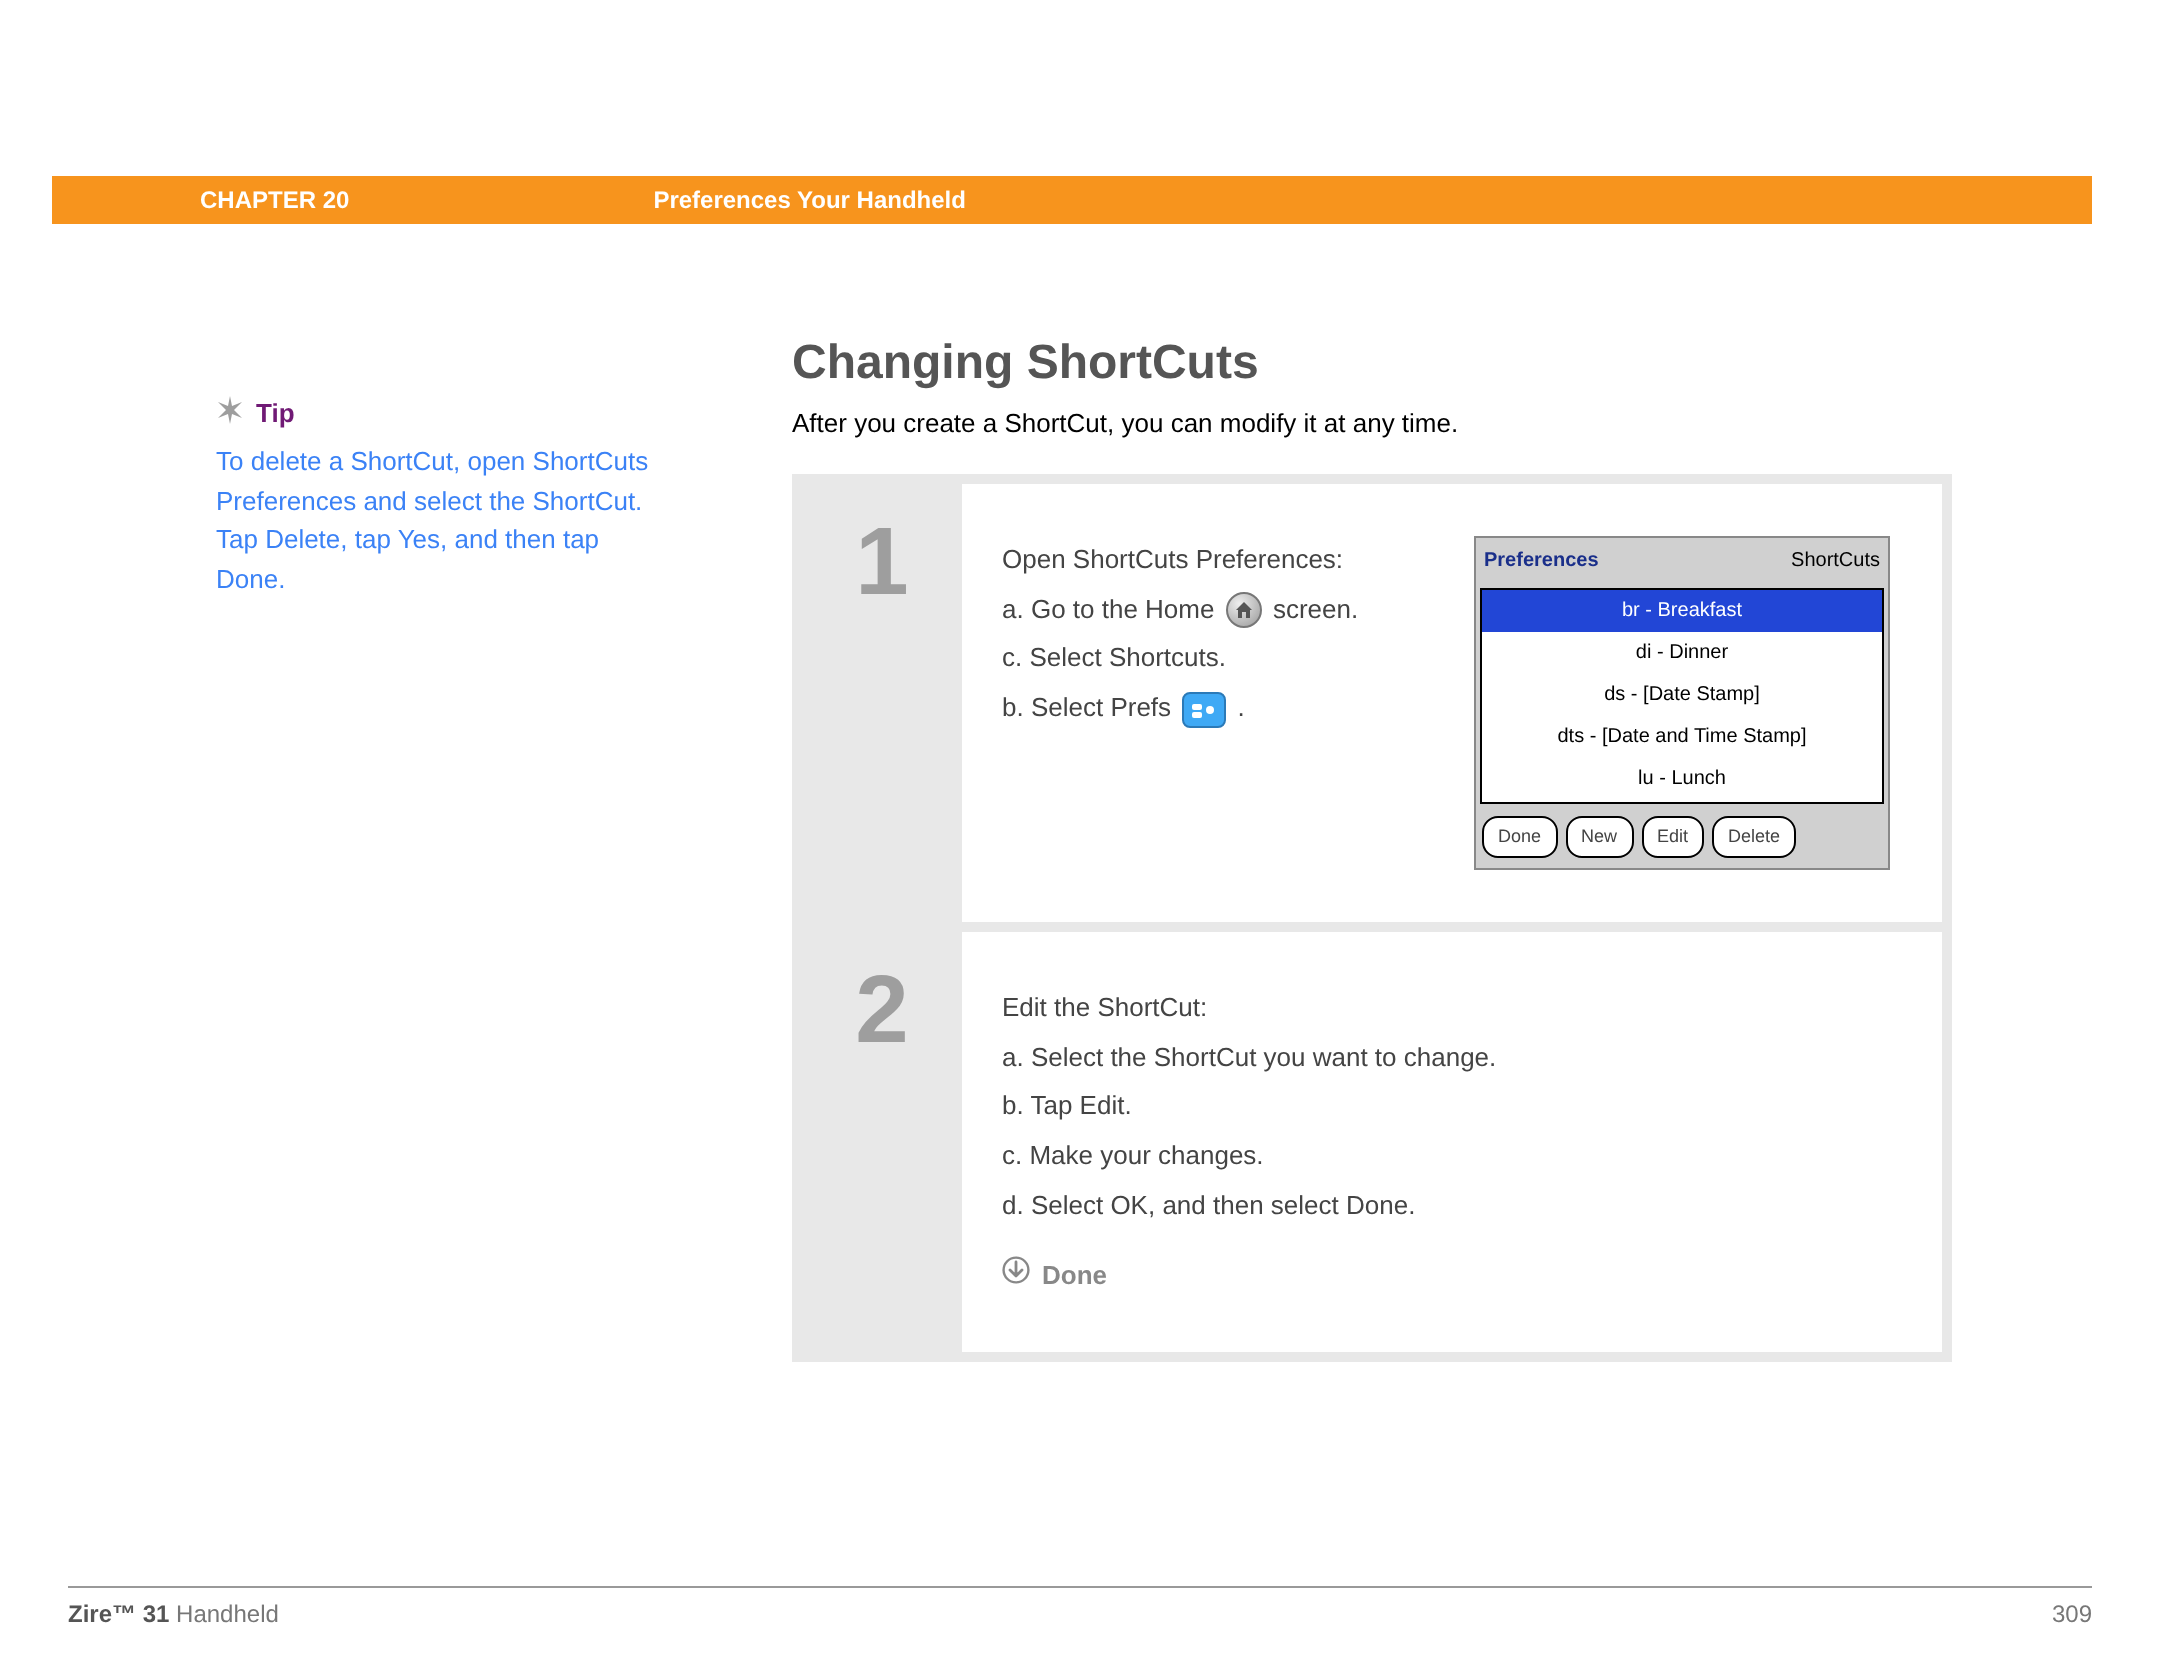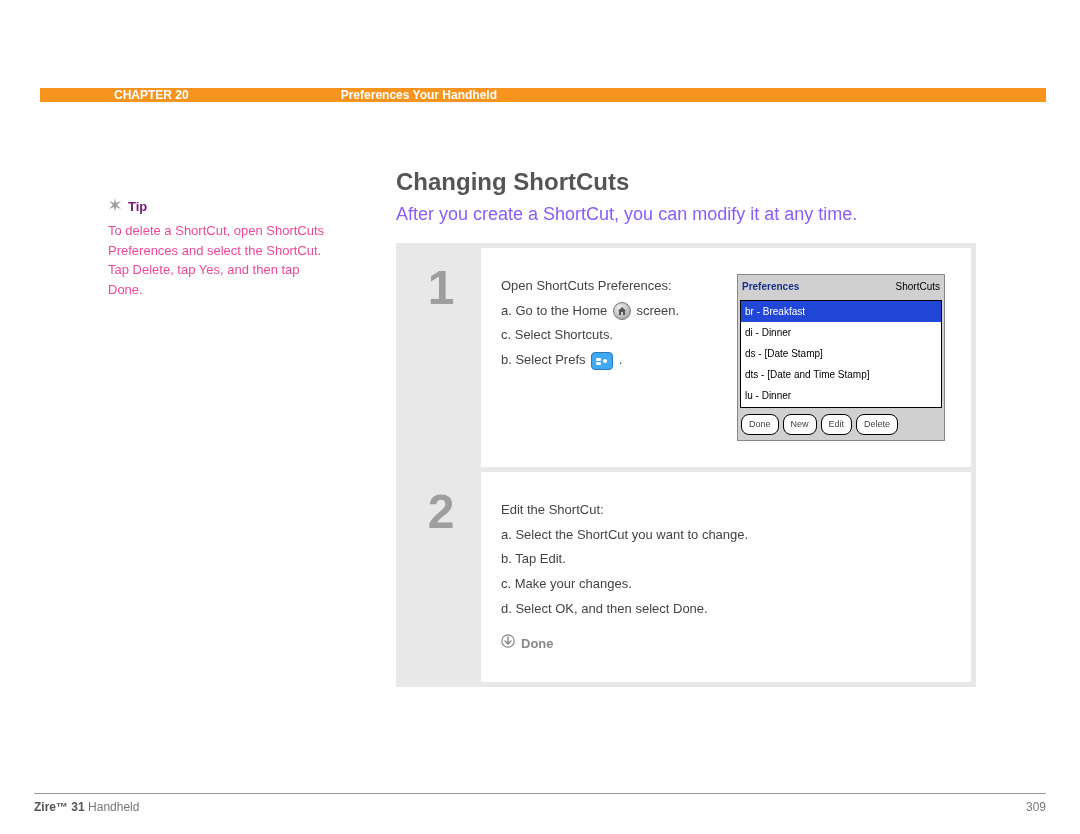--- a/index.html
+++ b/index.html
@@ -8,23 +8,23 @@
     background: #fff;
     width: 1080px;
     height: 834px;
     position: relative;
     color: #333;
     font-size: 13px;
   }
   .header-bar {
     position: absolute;
     top: 88px;
-    left: 40px;
+    left: 26px;
     right: 34px;
-    height: 14px;
+    height: 24px;
     background: #f7941d;
     display: flex;
     align-items: center;
     color: #fff;
     font-size: 12px;
     font-weight: bold;
   }
   .header-left { padding-left: 74px; }
   .header-center { padding-left: 152px; }
   .sidebar {
@@ -36,39 +36,39 @@
   .tip-heading {
     color: #701a75;
     font-weight: bold;
     font-size: 13px;
     display: flex;
     align-items: center;
     gap: 6px;
     margin-bottom: 6px;
   }
   .tip-body {
-    color: #ec4899;
+    color: #3b82f6;
     font-size: 13px;
     line-height: 1.5;
   }
   .main {
     position: absolute;
     top: 168px;
     left: 396px;
     width: 580px;
   }
   .main-title {
     font-size: 24px;
     font-weight: bold;
     color: #555;
     margin-bottom: 8px;
   }
   .main-intro {
-    color: #8b5cf6;
-    font-size: 18px;
+    color: #000000;
+    font-size: 13px;
     margin-bottom: 18px;
   }
   .steps-container {
     background: #e8e8e8;
     padding: 5px;
   }
   .step {
     background: #fff;
     display: flex;
     margin-bottom: 5px;
@@ -148,20 +148,21 @@
     color: #1a2f8a;
     font-weight: bold;
   }
   .device-header .right { color: #000; font-weight: normal; }
   .device-list {
     background: #fff;
     border: 1px solid #000;
     margin: 2px;
     height: 108px;
     overflow: hidden;
+    text-align: center;
   }
   .device-list-item {
     padding: 1px 4px;
     color: #000;
     white-space: nowrap;
   }
   .device-list-item.selected {
     background: #2246d6;
     color: #fff;
   }
@@ -253,21 +254,21 @@
         <div class="device-shot">
           <div class="device-header">
             <span>Preferences</span>
             <span class="right">ShortCuts</span>
           </div>
           <div class="device-list">
             <div class="device-list-item selected">br - Breakfast</div>
             <div class="device-list-item">di - Dinner</div>
             <div class="device-list-item">ds - [Date Stamp]</div>
             <div class="device-list-item">dts - [Date and Time Stamp]</div>
-            <div class="device-list-item">lu - Dinner</div>
+            <div class="device-list-item">lu - Lunch</div>
             <div class="device-list-item">me - Meeting</div>
 
           </div>
           <div class="device-buttons">
             <span class="device-btn">Done</span>
             <span class="device-btn">New</span>
             <span class="device-btn">Edit</span>
             <span class="device-btn">Delete</span>
           </div>
         </div>

